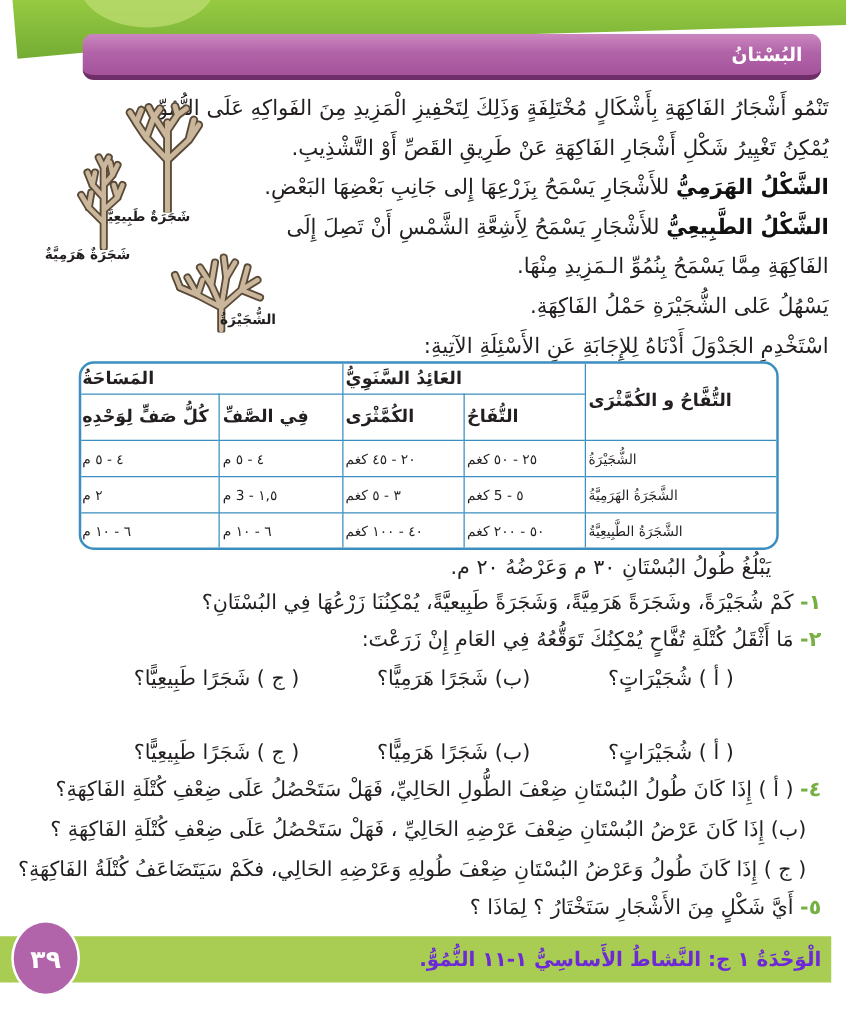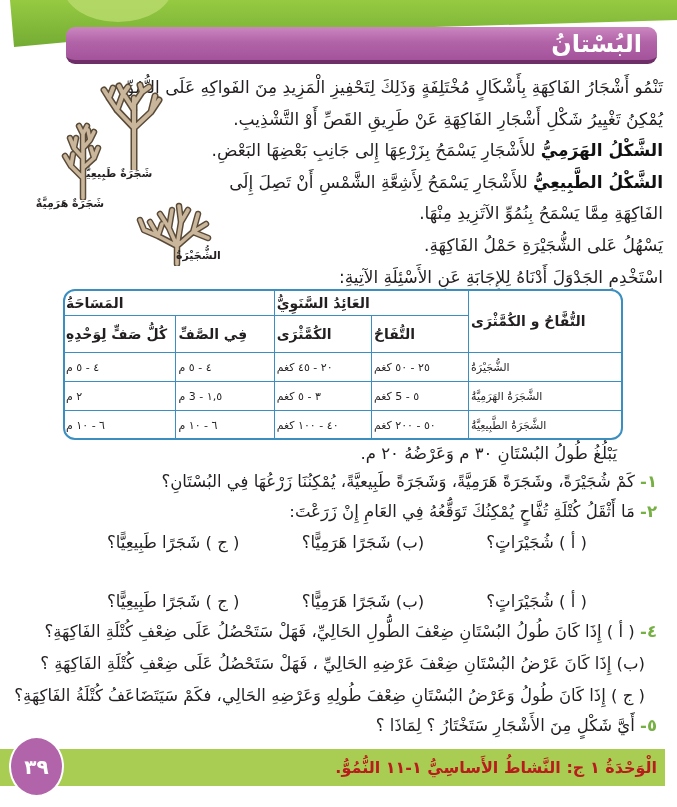--- a/index.html
+++ b/index.html
@@ -7,21 +7,21 @@
     position:relative;width:677px;height:807px;overflow:hidden;background:#fff;
     direction:rtl;font-family:"DejaVu Sans",sans-serif;color:#231f20;
   }
   .swoosh{position:absolute;top:0;left:0;}
   .title-bar{
     position:absolute;left:66px;top:27px;width:591px;height:37px;box-sizing:border-box;
     border-radius:9px;border-bottom:4px solid #6e2f68;
     background:linear-gradient(180deg,#cb87c0 0%,#b264a8 45%,#a4539b 100%);
     display:flex;align-items:center;
   }
-  .title-bar .t{color:#fff;font-size:24px;font-weight:bold;margin-right:15px;}
+  .title-bar .t{color:#fff;font-size:15px;font-weight:bold;margin-right:15px;}
   .intro{position:absolute;top:72px;right:14px;text-align:right;font-size:17px;line-height:31.6px;}
   .intro .line{white-space:nowrap;}
   .intro .line b{font-weight:bold;color:#111;}
   .tree{position:absolute;}
   .tree-label{position:absolute;font-size:11px;font-weight:bold;white-space:nowrap;text-align:center;}
   .table-wrap{
     position:absolute;left:63px;top:289px;width:556px;background:#fff;
     border:2.5px solid #3a8fc0;border-radius:12px;overflow:hidden;
   }
   .table-wrap table{width:calc(100% + 4px);margin:-2px;border-collapse:collapse;table-layout:fixed;}
@@ -32,21 +32,21 @@
   .dims{position:absolute;top:444px;right:60px;font-size:16.5px;white-space:nowrap;text-align:right;}
   .q{position:absolute;right:20px;font-size:16.5px;white-space:nowrap;}
   .q .qnum{color:#76b043;font-weight:bold;}
   .opts{position:absolute;right:90px;width:480px;display:flex;justify-content:space-between;font-size:16.5px;}
   .opts span{white-space:nowrap;}
   .sub{right:32px;}
   .footer-bar{
     position:absolute;left:0;top:749px;width:665px;height:37px;background:#a9cc53;
     line-height:37px;text-align:right;box-sizing:border-box;padding-left:8px;
   }
-  .footer-bar .ft{color:#b91c1c;font-size:16px;font-weight:bold;margin-right:8px;}
+  .footer-bar .ft{color:#6d28d9;font-size:16px;font-weight:bold;margin-right:8px;}
   .page-badge{
     position:absolute;left:9px;top:736px;width:55px;height:61px;border-radius:50%;
     background:#b164a9;border:2.5px solid #fff;box-sizing:border-box;
     display:flex;align-items:center;justify-content:center;
     color:#fff;font-size:20px;font-weight:bold;
   }
 </style>
 </head>
 <body>
 
@@ -68,21 +68,21 @@
 
   <div class="title-bar">
     <span class="t">البُسْتانُ</span>
   </div>
 
   <div class="intro">
     <div class="line"><b></b><span>تَنْمُو أَشْجَارُ الفَاكِهَةِ بِأَشْكَالٍ مُخْتَلِفَةٍ وَذَلِكَ لِتَحْفِيزِ الْمَزِيدِ مِنَ الفَواكِهِ عَلَى النُّمُوِّ.</span></div>
     <div class="line"><b></b><span>يُمْكِنُ تَغْيِيرُ شَكْلِ أَشْجَارِ الفَاكِهَةِ عَنْ طَرِيقِ القَصِّ أَوْ التَّشْذِيبِ.</span></div>
     <div class="line"><b>الشَّكْلُ الهَرَمِيُّ</b><span> للأَشْجَارِ يَسْمَحُ بِزَرْعِهَا إِلى جَانِبِ بَعْضِهَا البَعْضِ.</span></div>
     <div class="line"><b>الشَّكْلُ الطَّبِيعِيُّ</b><span> للأَشْجَارِ يَسْمَحُ لِأَشِعَّةِ الشَّمْسِ أَنْ تَصِلَ إِلَى</span></div>
-    <div class="line"><b></b><span>الفَاكِهَةِ مِمَّا يَسْمَحُ بِنُمُوِّ الآتَزِيدِ مِنْهَا.</span></div>
+    <div class="line"><b></b><span>الفَاكِهَةِ مِمَّا يَسْمَحُ بِنُمُوِّ الـمَزِيدِ مِنْهَا.</span></div>
     <div class="line"><b></b><span>يَسْهُلُ عَلى الشُّجَيْرَةِ حَمْلُ الفَاكِهَةِ.</span></div>
     <div class="line"><b></b><span>اسْتَخْدِمِ الجَدْوَلَ أَدْنَاهُ لِلإِجَابَةِ عَنِ الأَسْئِلَةِ الآتِيةِ:</span></div>
   </div>
 
   <svg class="tree" style="left:97px;top:82px" width="74" height="88" viewBox="0 0 74 88">
     <g fill="none" stroke-linecap="round" stroke-linejoin="round">
       <path d="M37,87 L37,46 M37,46 L20,28 L12,16 M20,28 L26,12 M26,12 L22,4 M26,12 L31,5 M37,46 L37,16 M37,28 L28,14 M37,22 L45,10 M45,10 L43,3 M45,10 L52,5 M37,46 L54,30 L62,18 M54,30 L58,14 M12,16 L7,8 M12,16 L16,6" stroke="#5a4a38" stroke-width="7"></path>
       <path d="M37,87 L37,46 M37,46 L20,28 L12,16 M20,28 L26,12 M26,12 L22,4 M26,12 L31,5 M37,46 L37,16 M37,28 L28,14 M37,22 L45,10 M45,10 L43,3 M45,10 L52,5 M37,46 L54,30 L62,18 M54,30 L58,14 M12,16 L7,8 M12,16 L16,6" stroke="#cab69b" stroke-width="4"></path>
     </g>
   </svg>

